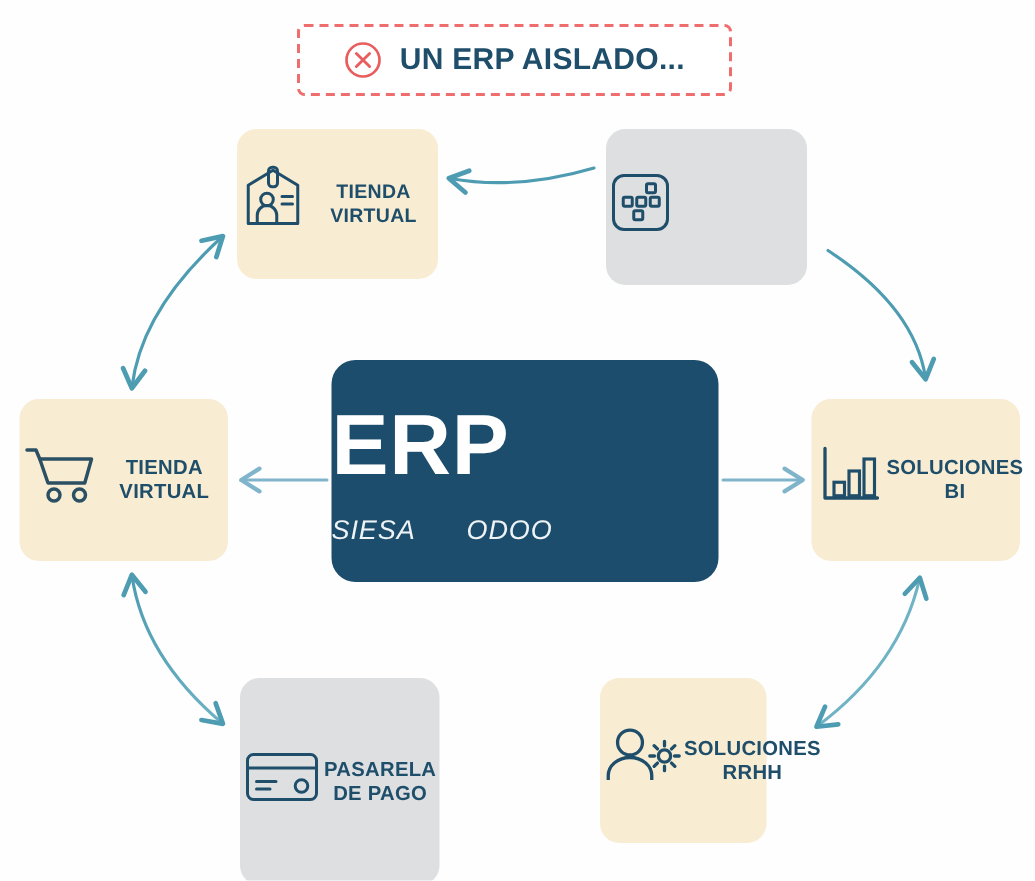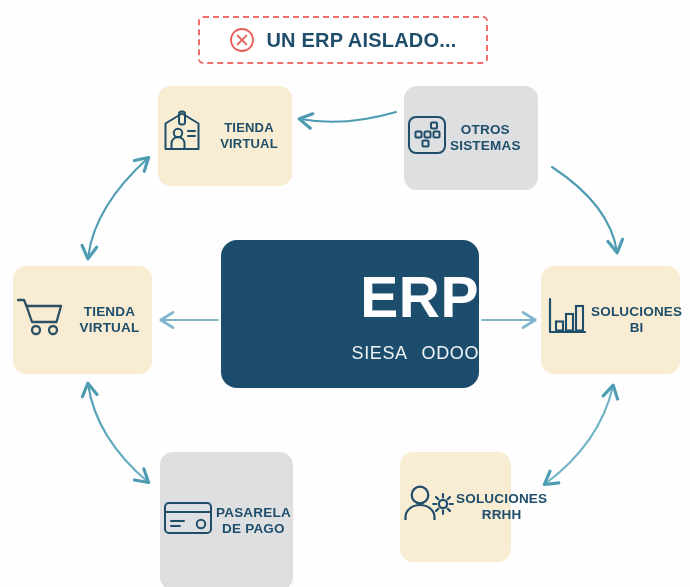--- a/index.html
+++ b/index.html
@@ -105,35 +105,36 @@
     position: absolute;
     left: 221px;
     top: 240px;
     width: 258px;
     height: 148px;
     background: #1d4d6d;
     border-radius: 16px;
     z-index: 3;
     display: flex;
     flex-direction: column;
-    align-items: flex-end;
+    align-items: flex-start;
     justify-content: center;
   }
   #erp-title {
     font-size: 57px;
     font-weight: bold;
     color: #ffffff;
     line-height: 1;
     letter-spacing: 0.5px;
     margin-top: 4px;
   }
   #erp-subrow {
     display: flex;
-    gap: 14px;
+    gap: 34px;
     margin-top: 17px;
+    font-style: italic;
   }
   .erp-sub {
     font-size: 18px;
     color: #eef3f6;
     letter-spacing: 0.6px;
   }
 </style>
 </head>
 <body>
 
@@ -220,22 +221,20 @@
     <span class="card-icon">
       <svg width="46" height="46" viewBox="0 0 46 46">
         <rect x="5" y="5" width="36" height="36" rx="7" fill="none" stroke="#1f4e6b" stroke-width="2"></rect>
         <rect x="11.5" y="19.5" width="6" height="6" rx="1" fill="none" stroke="#1f4e6b" stroke-width="2"></rect>
         <rect x="20.5" y="19.5" width="6" height="6" rx="1" fill="none" stroke="#1f4e6b" stroke-width="2"></rect>
         <rect x="29.5" y="19.5" width="6" height="6" rx="1" fill="none" stroke="#1f4e6b" stroke-width="2"></rect>
         <rect x="27" y="10.5" width="6" height="6" rx="1" fill="none" stroke="#1f4e6b" stroke-width="2"></rect>
         <rect x="18.5" y="28.5" width="6" height="6" rx="1" fill="none" stroke="#1f4e6b" stroke-width="2"></rect>
       </svg>
     </span>
-    <span class="card-label">OTROS
-SISTEMAS</span>
   </div>
 
   <div id="card-tienda-left" class="card beige">
     <span class="card-icon">
       <svg width="54" height="46" viewBox="0 0 54 46">
         <path d="M5 6 h6 l2.5 6" fill="none" stroke="#2b4f63" stroke-width="2.3" stroke-linecap="round" stroke-linejoin="round"></path>
         <path d="M13.5 12 H48 L43.5 28 H19 Z" fill="none" stroke="#2b4f63" stroke-width="2.3" stroke-linejoin="round" stroke-linecap="round"></path>
         <circle cx="23" cy="36" r="4" fill="none" stroke="#2b4f63" stroke-width="2.3"></circle>
         <circle cx="40" cy="36" r="4" fill="none" stroke="#2b4f63" stroke-width="2.3"></circle>
       </svg>

